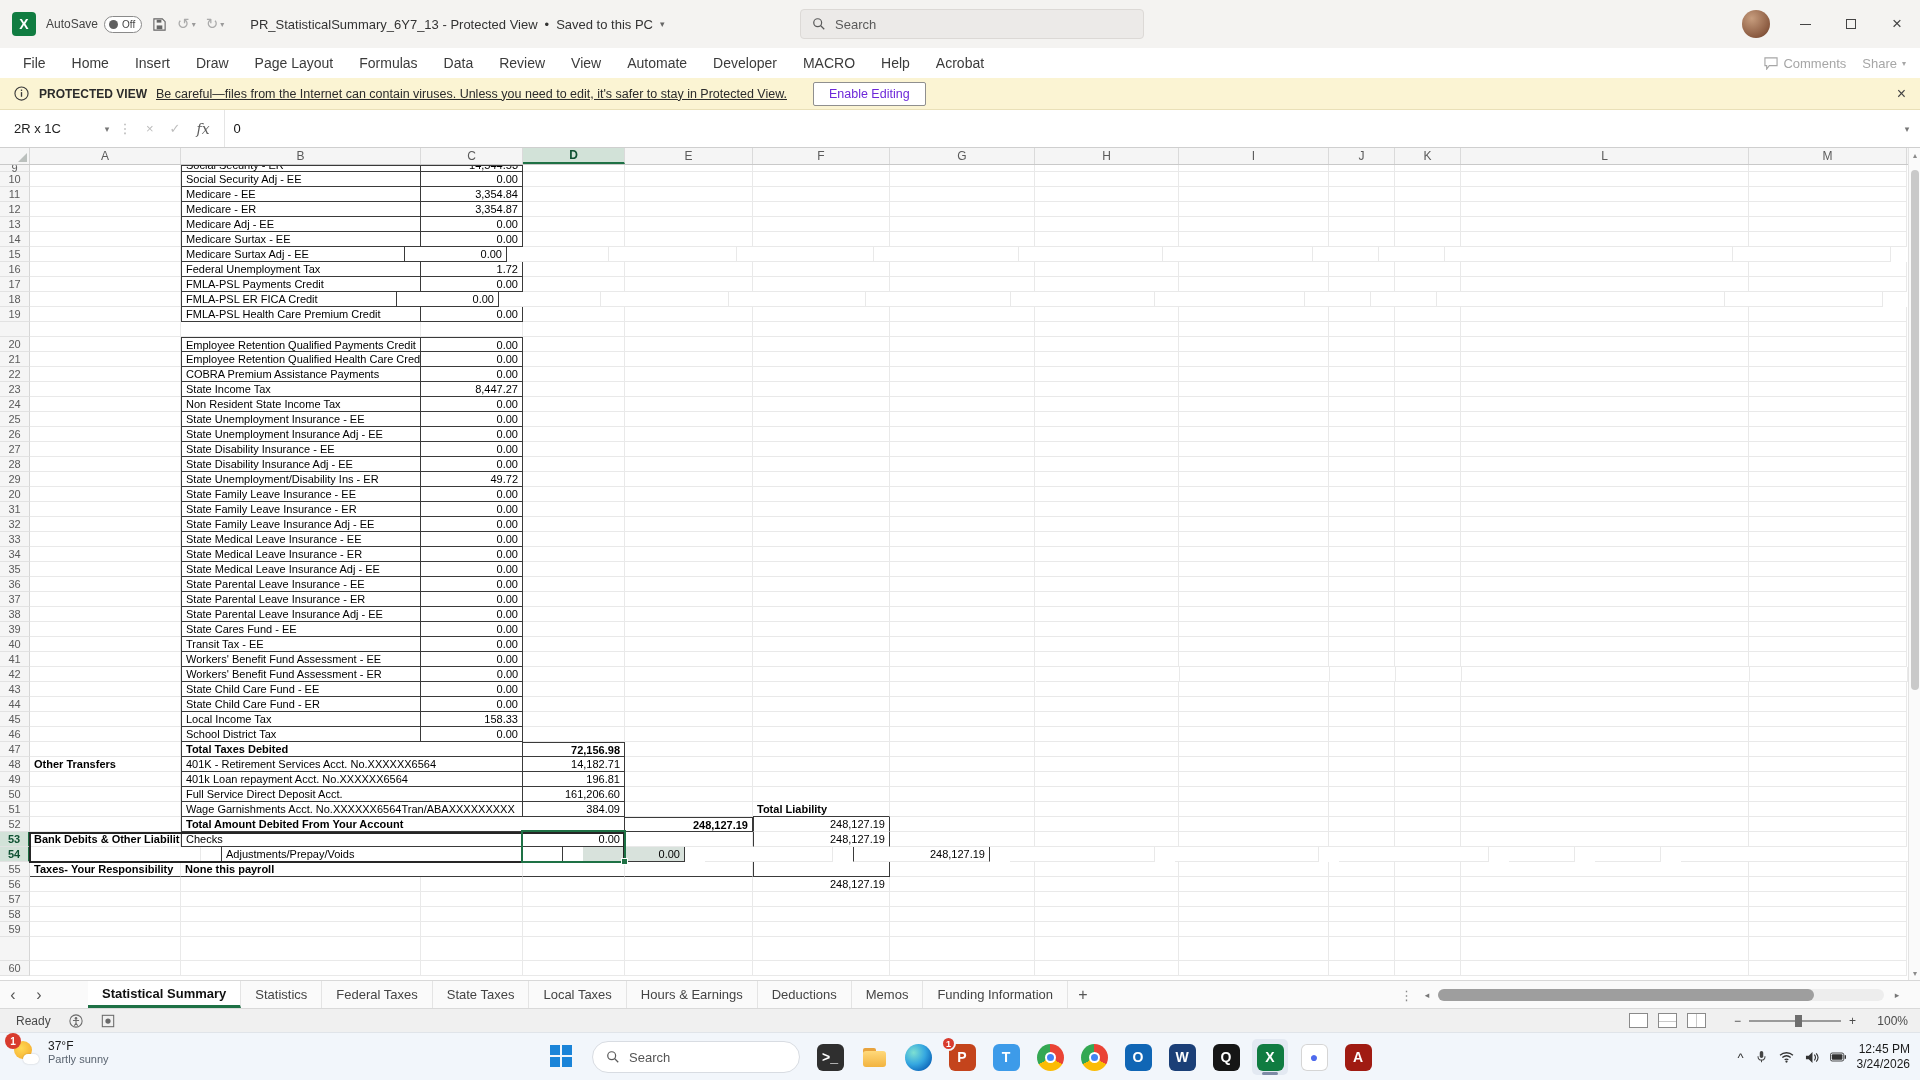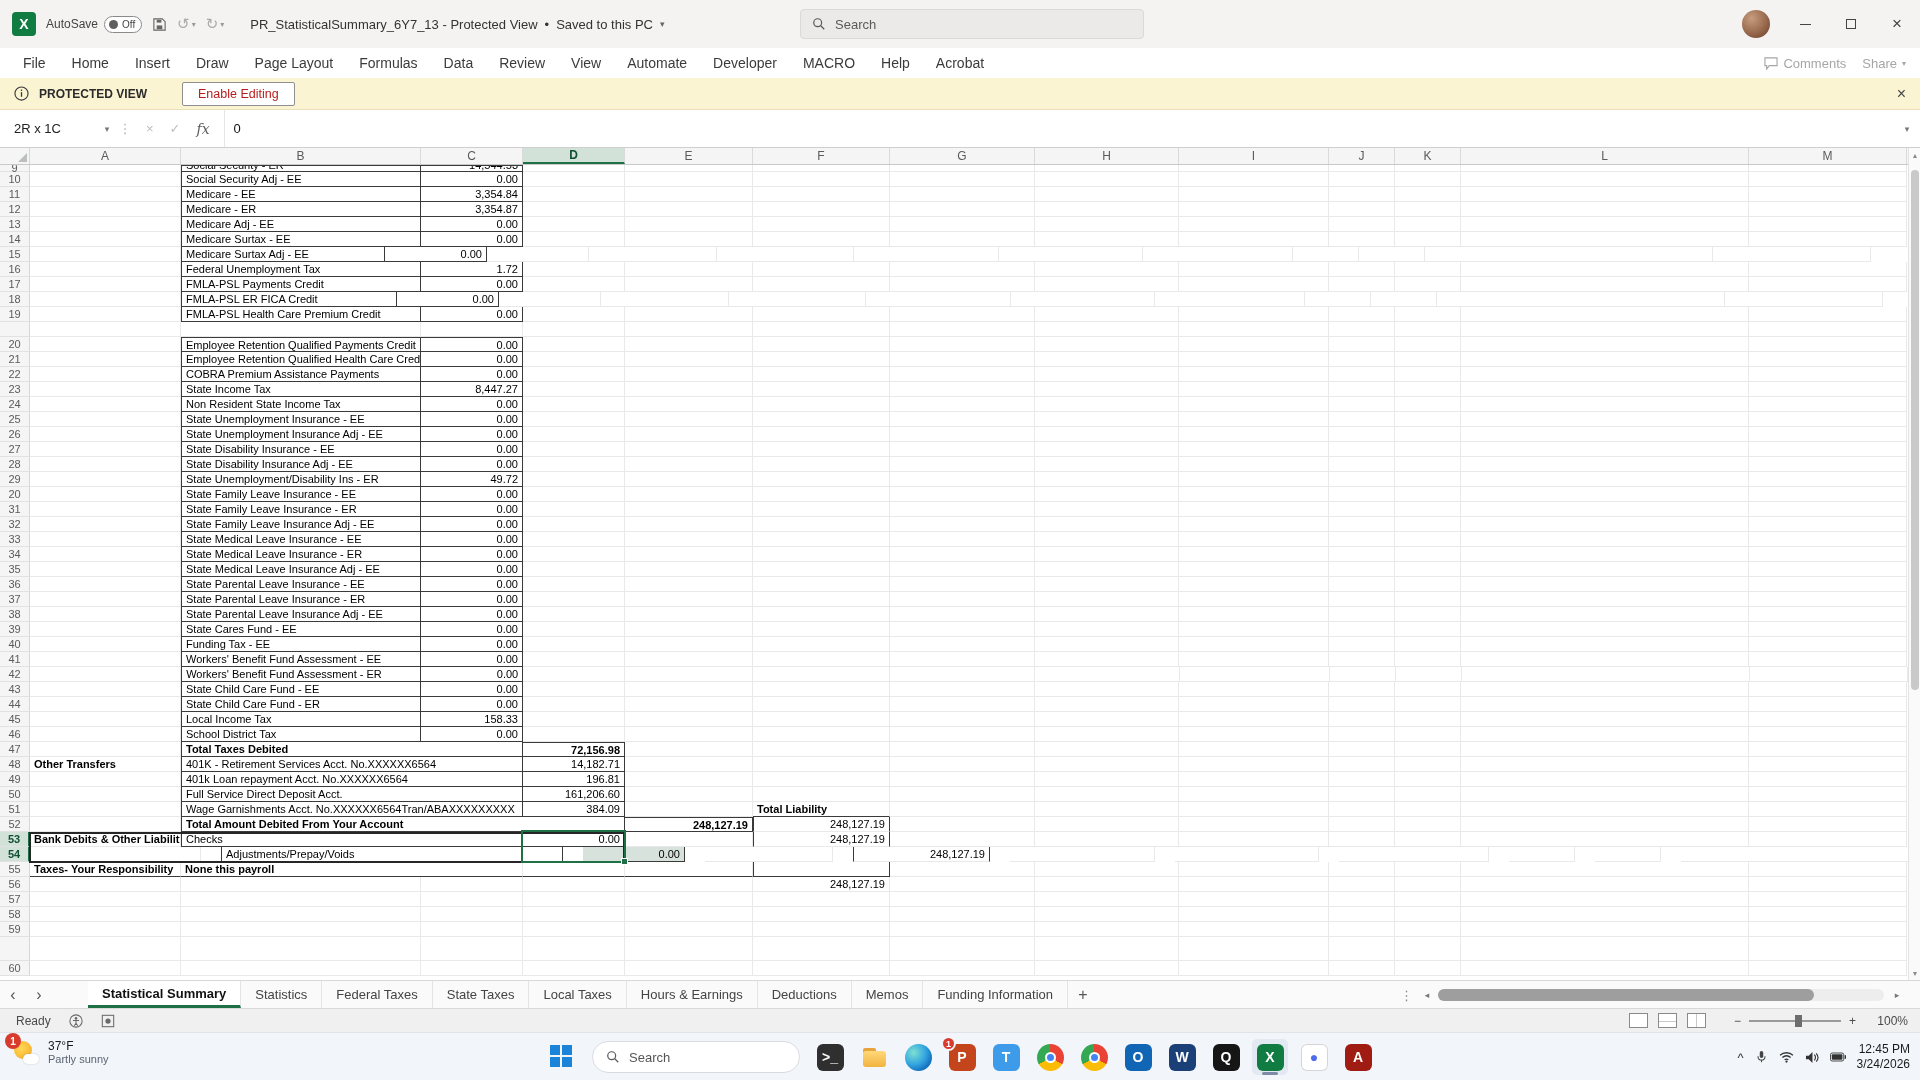--- a/index.html
+++ b/index.html
@@ -32,21 +32,21 @@
   .rtab{padding:0 13px;height:100%;display:flex;align-items:center;font-size:14px;color:#3b3b3b}
   .ribbon-right{position:absolute;right:14px;display:flex;gap:16px;align-items:center;color:#a6a6a6;font-size:13px}
   .ribbon-right .grp{display:flex;align-items:center;gap:5px}
   .ribbon-right .drop{font-size:8px}
 
   
   .protectedbar{position:absolute;top:78px;left:0;right:0;height:32px;background:#FBF4D3;border-bottom:1px solid #E9E0B8;display:flex;align-items:center;font-size:12.5px}
   .pv-icon{margin:0 10px 0 14px;display:flex}
   .pv-label{font-weight:bold;color:#2b2b2b;margin-right:9px;font-size:12px}
   .pv-msg{color:#2b2b2b;text-decoration:underline}
-  .pv-btn{margin-left:26px;background:#fff;border:1px solid #8f8f8f;border-radius:2px;padding:4px 15px;font-size:12.5px;color:#b91c1c}
+  .pv-btn{margin-left:26px;background:#fff;border:1px solid #8f8f8f;border-radius:2px;padding:4px 15px;font-size:12.5px;color:#6d28d9}
   .pv-close{position:absolute;right:14px;font-size:16px;color:#444}
 
   
   .formulabar{position:absolute;top:110px;left:0;right:0;height:38px;background:#fff;border-bottom:1px solid #CFCFCF;display:flex;align-items:stretch}
   .namebox{width:96px;display:flex;align-items:center;padding-left:14px;font-size:13px;color:#222}
   .nb-drop{width:22px;display:flex;align-items:center;justify-content:center;color:#777;font-size:9px}
   .fdots{width:14px;display:flex;align-items:center;justify-content:center;color:#b0b0b0;font-size:13px}
   .fbtns{display:flex;align-items:center;gap:16px;padding:0 14px}
   .fcancel,.fenter{color:#bdbdbd;font-size:13px}
   .fx{font-family:"DejaVu Serif",serif;font-style:italic;color:#5c5c5c;font-size:14px}
@@ -225,20 +225,21 @@
 
 <div class="protectedbar">
   <span class="pv-icon">
     <svg width="15" height="15" viewBox="0 0 16 16">
         <circle cx="8" cy="8" r="7" fill="none" stroke="#3a3a3a" stroke-width="1.2"></circle>
         <rect x="7.3" y="6.5" width="1.4" height="5" fill="#3a3a3a"></rect>
         <rect x="7.3" y="3.8" width="1.4" height="1.5" fill="#3a3a3a"></rect>
       </svg>
   </span>
   <span class="pv-label">PROTECTED VIEW</span>
+  <span class="pv-msg">Be careful—files from the Internet can contain viruses. Unless you need to edit, it's safer to stay in Protected View.</span>
   <button class="pv-btn">Enable Editing</button>
   <span class="pv-close">×</span>
 </div>
 
 <div class="formulabar">
   <div class="namebox">2R x 1C</div>
   <div class="nb-drop">▾</div>
   <div class="fdots">⋮</div>
   <div class="fbtns">
     <span class="fcancel">×</span>
@@ -358,21 +359,21 @@
       <div class="cell" style="width: 144px;"></div>
       <div class="cell" style="width: 150px;"></div>
       <div class="cell" style="width: 66px;"></div>
       <div class="cell" style="width: 66px;"></div>
       <div class="cell" style="width: 288px;"></div>
       <div class="cell" style="width: 158px;"></div>
     </div>
     <div class="grow" style="height: 15px;">
       <div class="rownum">15</div>
       <div class="cell" style="width: 151px;"></div>
-      <div class="cell lab box" style="width: 204px;">Medicare Surtax Adj - EE</div>
+      <div class="cell lab box" style="width: 224px;">Medicare Surtax Adj - EE</div>
       <div class="cell val box" style="width: 102px;">0.00</div>
       <div class="cell" style="width: 102px;"></div>
       <div class="cell" style="width: 128px;"></div>
       <div class="cell" style="width: 137px;"></div>
       <div class="cell" style="width: 145px;"></div>
       <div class="cell" style="width: 144px;"></div>
       <div class="cell" style="width: 150px;"></div>
       <div class="cell" style="width: 66px;"></div>
       <div class="cell" style="width: 66px;"></div>
       <div class="cell" style="width: 288px;"></div>
@@ -774,21 +775,21 @@
       <div class="cell" style="width: 144px;"></div>
       <div class="cell" style="width: 150px;"></div>
       <div class="cell" style="width: 66px;"></div>
       <div class="cell" style="width: 66px;"></div>
       <div class="cell" style="width: 288px;"></div>
       <div class="cell" style="width: 158px;"></div>
     </div>
     <div class="grow" style="height: 15px;">
       <div class="rownum">40</div>
       <div class="cell" style="width: 151px;"></div>
-      <div class="cell lab box" style="width: 240px;">Funding Tax - EE</div>
+      <div class="cell lab box" style="width: 240px;">Transit Tax - EE</div>
       <div class="cell val box" style="width: 102px;">0.00</div>
       <div class="cell" style="width: 102px;"></div>
       <div class="cell" style="width: 128px;"></div>
       <div class="cell" style="width: 137px;"></div>
       <div class="cell" style="width: 145px;"></div>
       <div class="cell" style="width: 144px;"></div>
       <div class="cell" style="width: 150px;"></div>
       <div class="cell" style="width: 66px;"></div>
       <div class="cell" style="width: 66px;"></div>
       <div class="cell" style="width: 288px;"></div>

